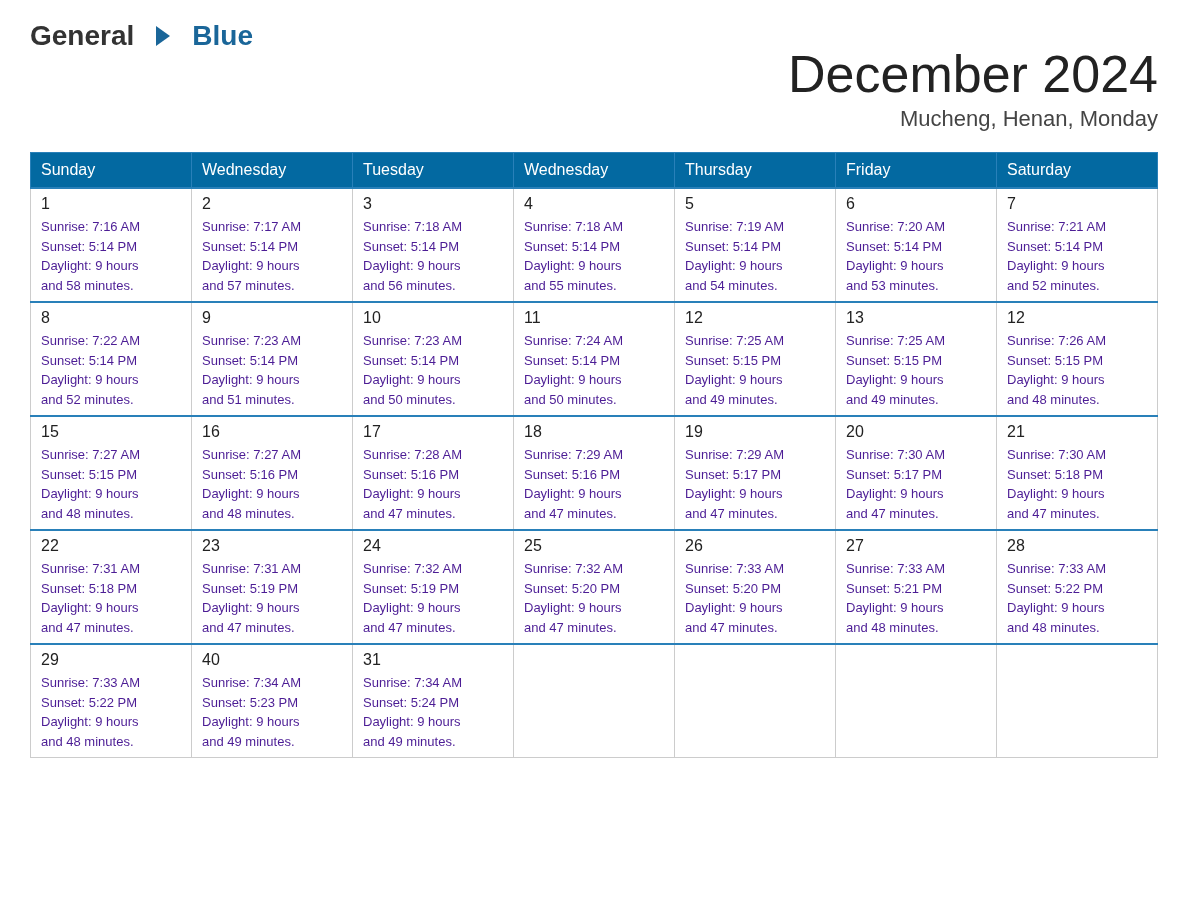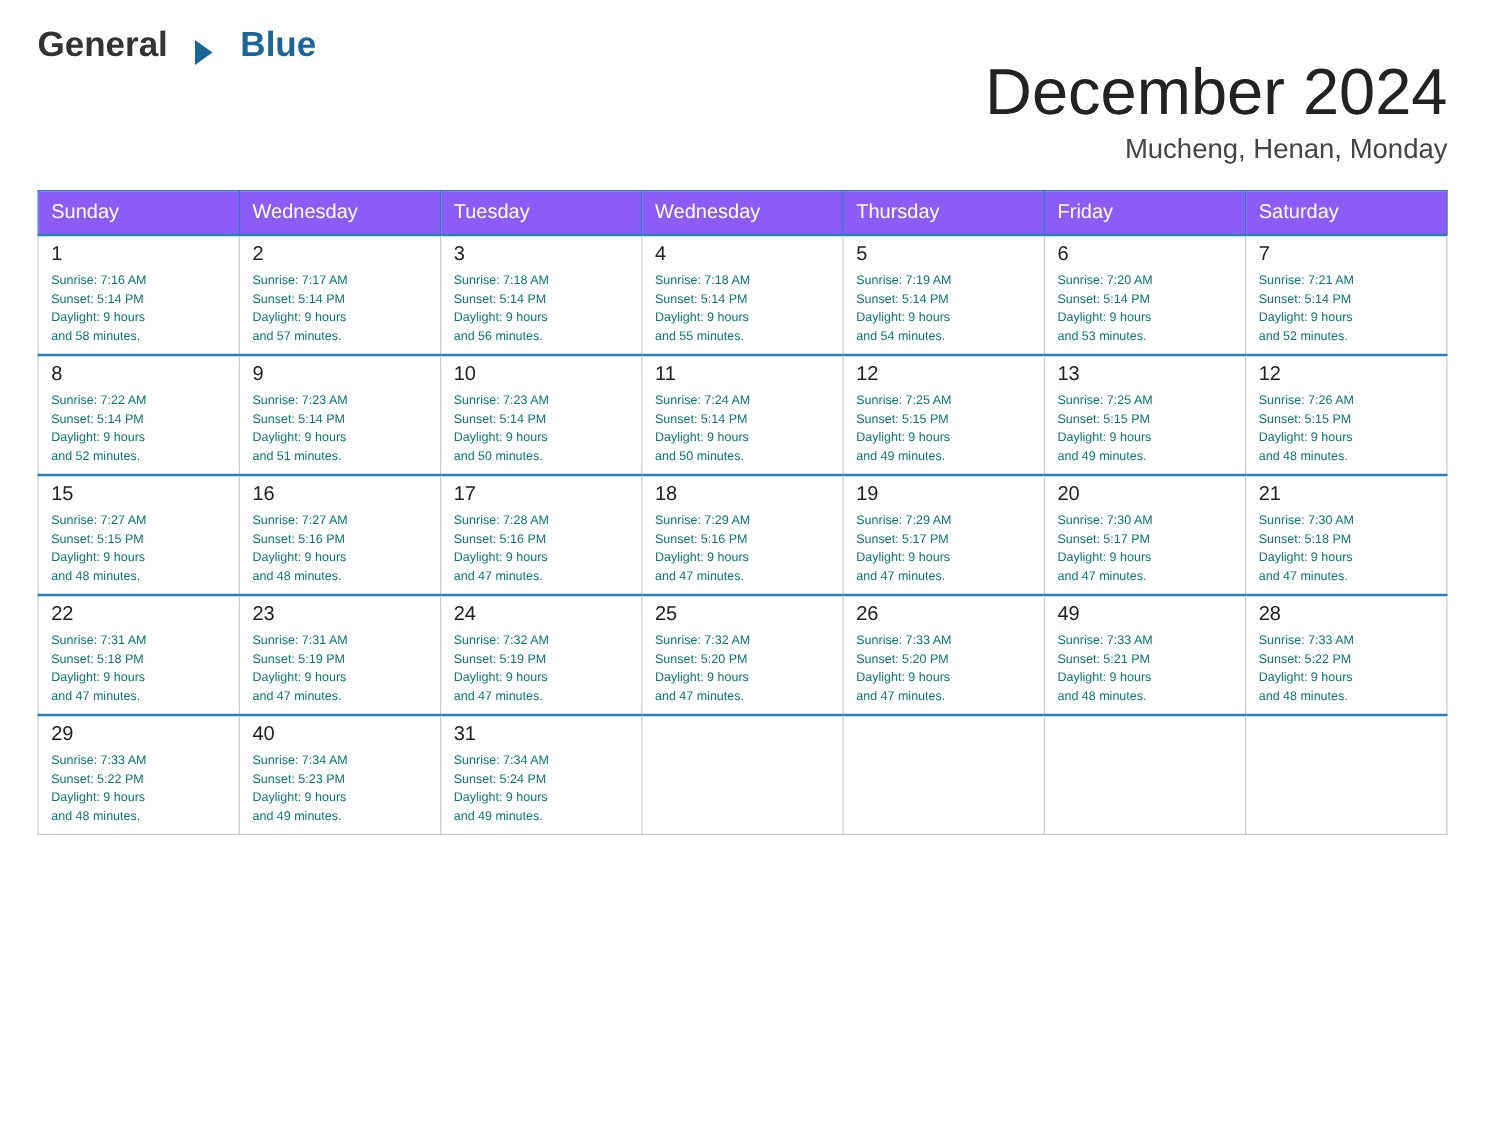--- a/index.html
+++ b/index.html
@@ -16,21 +16,21 @@
       justify-content: space-between;
       align-items: flex-start;
       margin-bottom: 20px;
     }
     .logo {
       display: flex;
       flex-direction: column;
     }
     .logo-text {
       display: flex;
-      align-items: flex-end;
+      align-items: center;
       font-size: 28px;
       font-weight: bold;
       color: #333;
       gap: 20px;
     }
     .logo-general { color: #333; }
     .logo-arrow {
       width: 0;
       height: 0;
       border-left: 14px solid #1a6699;
@@ -55,21 +55,21 @@
     .location-title {
       font-size: 22px;
       color: #444;
       margin-top: 6px;
     }
     .calendar {
       width: 100%;
       border-collapse: collapse;
     }
     .calendar th {
-      background-color: #8b5cf6;
+      background-color: #0369a1;
       color: #fff;
       padding: 8px 10px;
       font-size: 16px;
       font-weight: normal;
       text-align: left;
       border: 1px solid #2980b9;
     }
     .calendar td {
       border: 1px solid #ccc;
       vertical-align: top;
@@ -80,22 +80,22 @@
     .calendar tr td {
       border-top: 2px solid #2980b9;
     }
     .day-num {
       font-size: 16px;
       font-weight: normal;
       color: #222;
       margin-bottom: 4px;
     }
     .day-info {
-      font-size: 10px;
-      color: #0f766e;
+      font-size: 13px;
+      color: #4c1d95;
       line-height: 1.5;
     }
     .empty-cell {
       background: #fff;
     }
     table {
       width: 100%;
     }
   </style>
 </head>
@@ -363,21 +363,21 @@
         <td>
           <div class="day-num">26</div>
           <div class="day-info">
             Sunrise: 7:33 AM<br>
             Sunset: 5:20 PM<br>
             Daylight: 9 hours<br>
             and 47 minutes.
           </div>
         </td>
         <td>
-          <div class="day-num">49</div>
+          <div class="day-num">27</div>
           <div class="day-info">
             Sunrise: 7:33 AM<br>
             Sunset: 5:21 PM<br>
             Daylight: 9 hours<br>
             and 48 minutes.
           </div>
         </td>
         <td>
           <div class="day-num">28</div>
           <div class="day-info">

